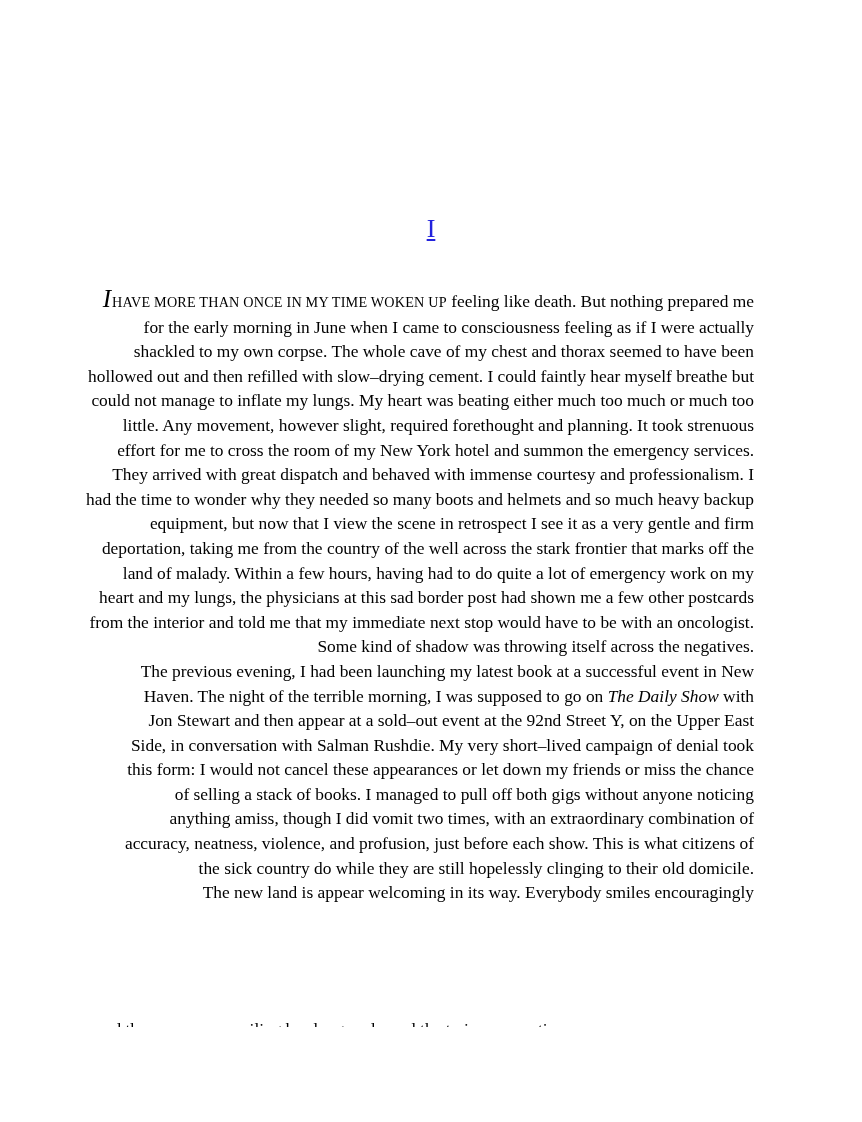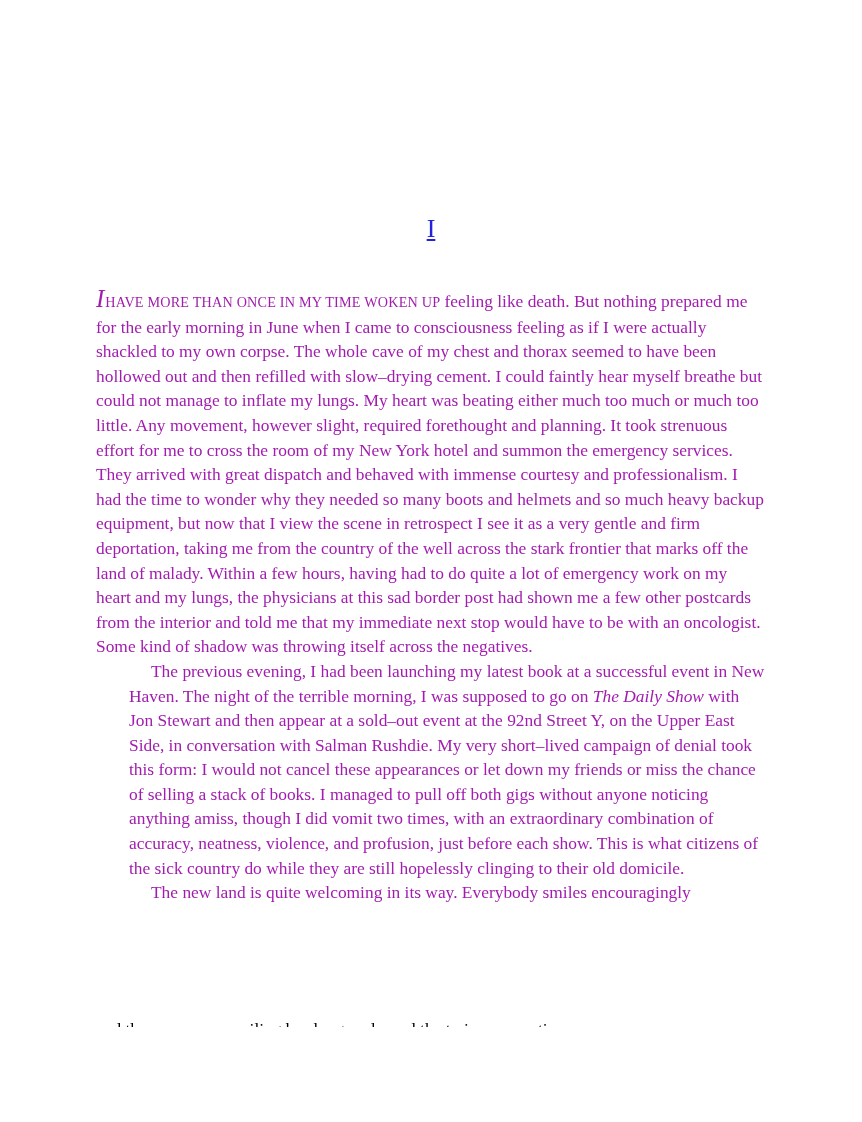--- a/index.html
+++ b/index.html
@@ -28,26 +28,26 @@
     text-align: center;
     font-size: 26px;
     line-height: 1;
     color: #2222dd;
     text-decoration: underline;
     font-family: "Liberation Serif", serif;
   }
   .body-text {
     position: absolute;
     top: 286px;
-    left: 96px;
+    left: 84px;
     width: 670px;
     font-size: 17.4px;
     line-height: 24.6px;
-    text-align: left;
-    color: #a21caf;
+    text-align: right;
+    color: #000000;
   }
   p {
     margin: 0;
   }
   p.indent {
     text-indent: 22px;
     margin-left: 33px;
   }
   .dropcap {
     font-size: 25px;
@@ -80,18 +80,18 @@
 
 <div class="page">
 
   <div class="chapter-number">I</div>
 
   <div class="body-text">
     <p><span class="dropcap">I</span><span class="smallcaps">HAVE MORE THAN ONCE IN MY TIME WOKEN UP</span><span> feeling like death. But nothing prepared me for the early morning in June when I came to consciousness feeling as if I were actually shackled to my own corpse. The whole cave of my chest and thorax seemed to have been hollowed out and then refilled with slow–drying cement. I could faintly hear myself breathe but could not manage to inflate my lungs. My heart was beating either much too much or much too little. Any movement, however slight, required forethought and planning. It took strenuous effort for me to cross the room of my New York hotel and summon the emergency services. They arrived with great dispatch and behaved with immense courtesy and professionalism. I had the time to wonder why they needed so many boots and helmets and so much heavy backup equipment, but now that I view the scene in retrospect I see it as a very gentle and firm deportation, taking me from the country of the well across the stark frontier that marks off the land of malady. Within a few hours, having had to do quite a lot of emergency work on my heart and my lungs, the physicians at this sad border post had shown me a few other postcards from the interior and told me that my immediate next stop would have to be with an oncologist. Some kind of shadow was throwing itself across the negatives.</span></p>
 
     <p class="indent"><span>The previous evening, I had been launching my latest book at a successful event in New Haven. The night of the terrible morning, I was supposed to go on </span><span class="italic">The Daily Show</span><span> with Jon Stewart and then appear at a sold–out event at the 92nd Street Y, on the Upper East Side, in conversation with Salman Rushdie. My very short–lived campaign of denial took this form: I would not cancel these appearances or let down my friends or miss the chance of selling a stack of books. I managed to pull off both gigs without anyone noticing anything amiss, though I did vomit two times, with an extraordinary combination of accuracy, neatness, violence, and profusion, just before each show. This is what citizens of the sick country do while they are still hopelessly clinging to their old domicile.</span></p>
 
-    <p class="indent">The new land is quite welcoming in its way. Everybody smiles encouragingly</p>
+    <p class="indent">The new land is appear welcoming in its way. Everybody smiles encouragingly</p>
   </div>
 
   <div class="clipped">and there are no unsmiling border guards, and the trains run on time</div>
 
 </div>
 
 </body></html>

